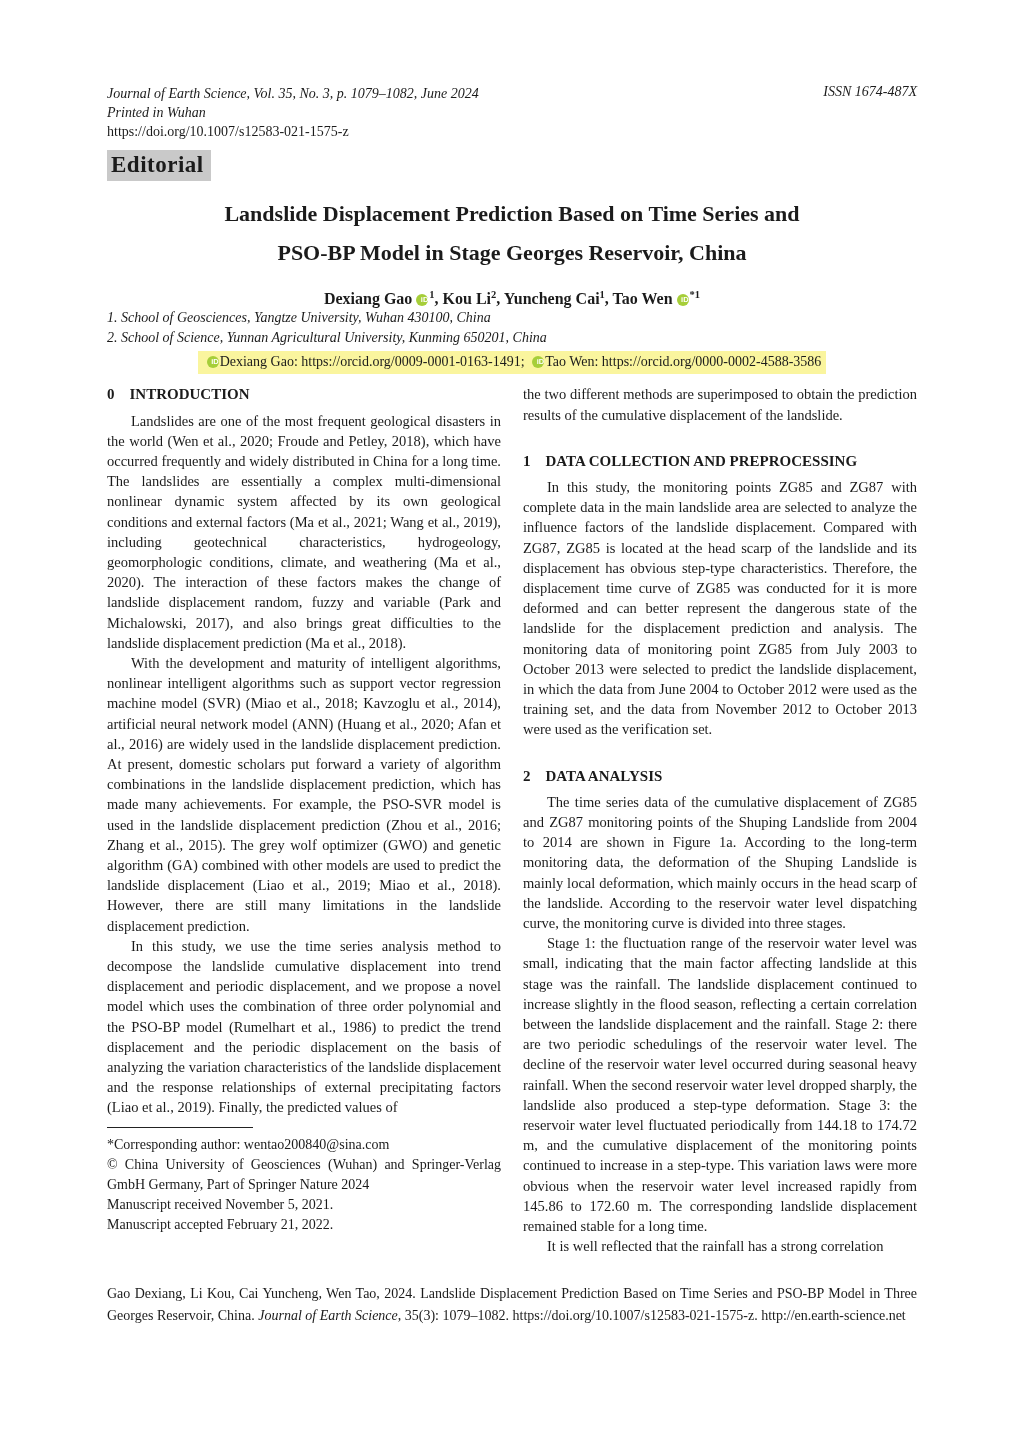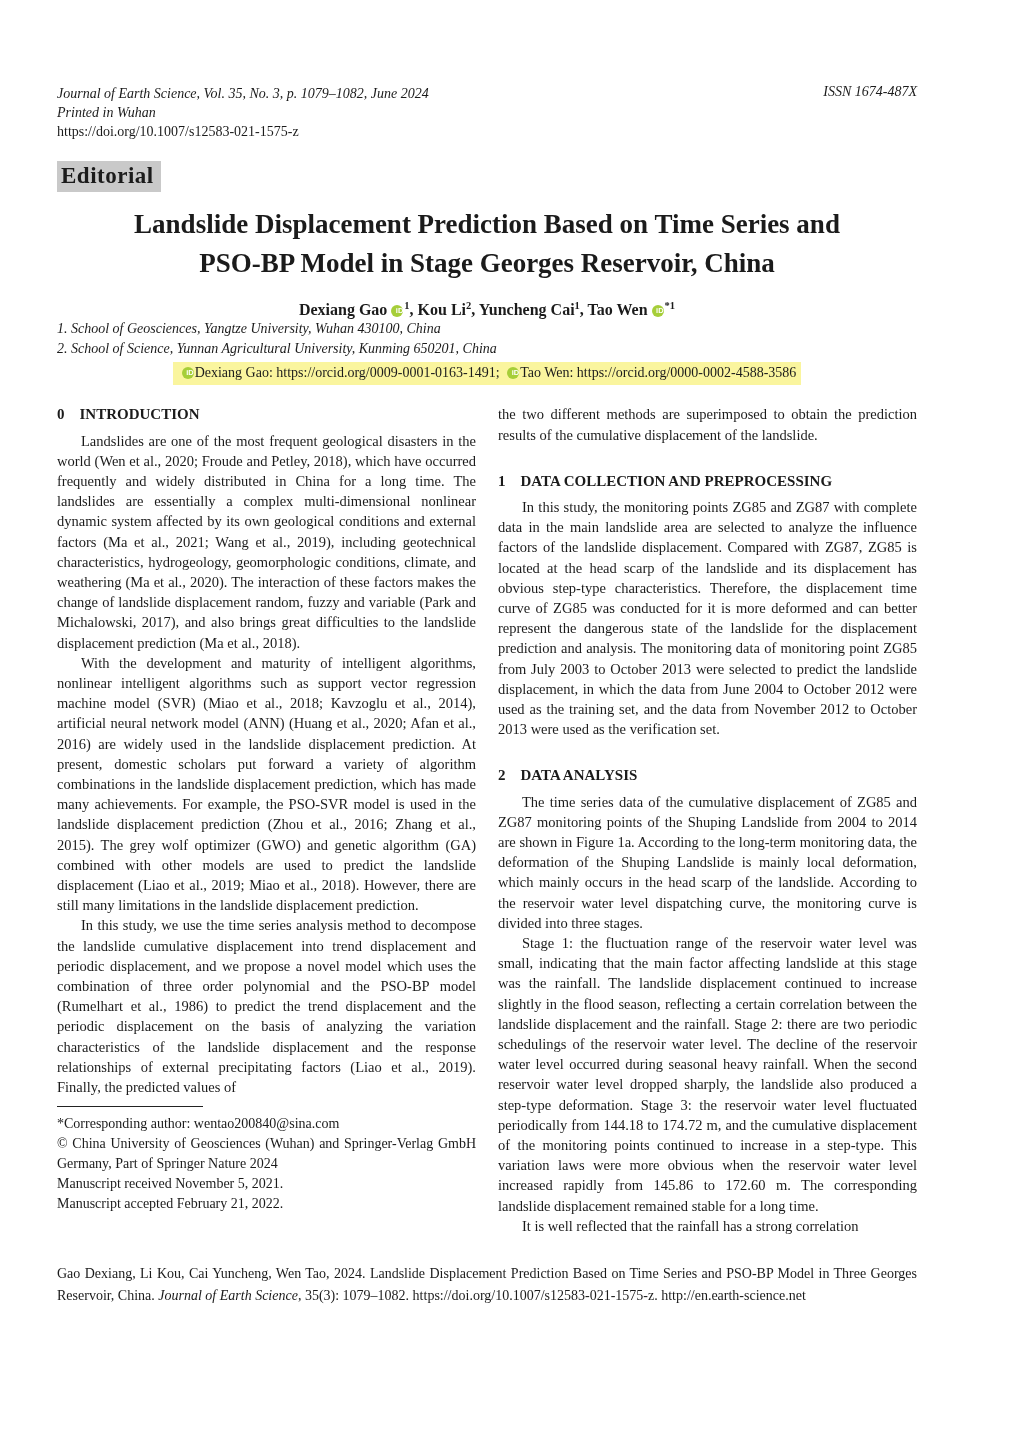--- a/index.html
+++ b/index.html
@@ -10,42 +10,42 @@
   }
   *{margin:0;padding:0;box-sizing:border-box;}
   html,body{background:#ffffff;}
   .page{
     position:relative;
     width:1024px;height:1436px;
     margin:0 auto;
     background:#ffffff;
     color:var(--ink);
     font-family:"Liberation Serif", serif;
-    padding:84px 107px 0 57px;
+    padding:84px 107px 0 107px;
     overflow:hidden;
   }
   
   .hdr{display:flex;justify-content:space-between;align-items:flex-start;}
   .hdr-left div{font-size:14px;line-height:19px;}
   .it{font-style:italic;}
   .hdr-right{font-size:14px;font-style:italic;}
   
   .editorial{
     display:inline-block;
-    margin-top:20px;
+    margin-top:9px;
     background:var(--label_bg);
     font-size:23px;font-weight:bold;
     padding:2px 7px 3px 4px;
     letter-spacing:.5px;
   }
   
   .title{
     margin-top:13px;
     text-align:center;
-    font-size:27px;font-weight:bold;
+    font-size:22px;font-weight:bold;
     line-height:39px;
   }
   
   .authors{
     margin-top:17px;
     text-align:center;
     font-size:16px;font-weight:bold;
   }
   .authors sup{font-size:10.5px;font-weight:bold;}
   .orcid-icon{
@@ -68,21 +68,21 @@
   .hl{
     display:inline-block;
     background:var(--highlight);
     font-size:14px;line-height:18px;
     padding:2px 5px 3px 5px;
   }
   
   .columns{
     display:flex;
     gap:22px;
-    margin-top:19px;
+    margin-top:10px;
   }
   .col{flex:1;min-width:0;text-align:justify;font-size:14.5px;line-height:20.2px;}
   .col h2{
     font-size:15px;font-weight:bold;
     margin:26px 0 6px 0;
     text-align:left;
   }
   .col h2.first{margin-top:0;}
   .h-num{margin-right:15px;}
   .col p{margin:0;}

